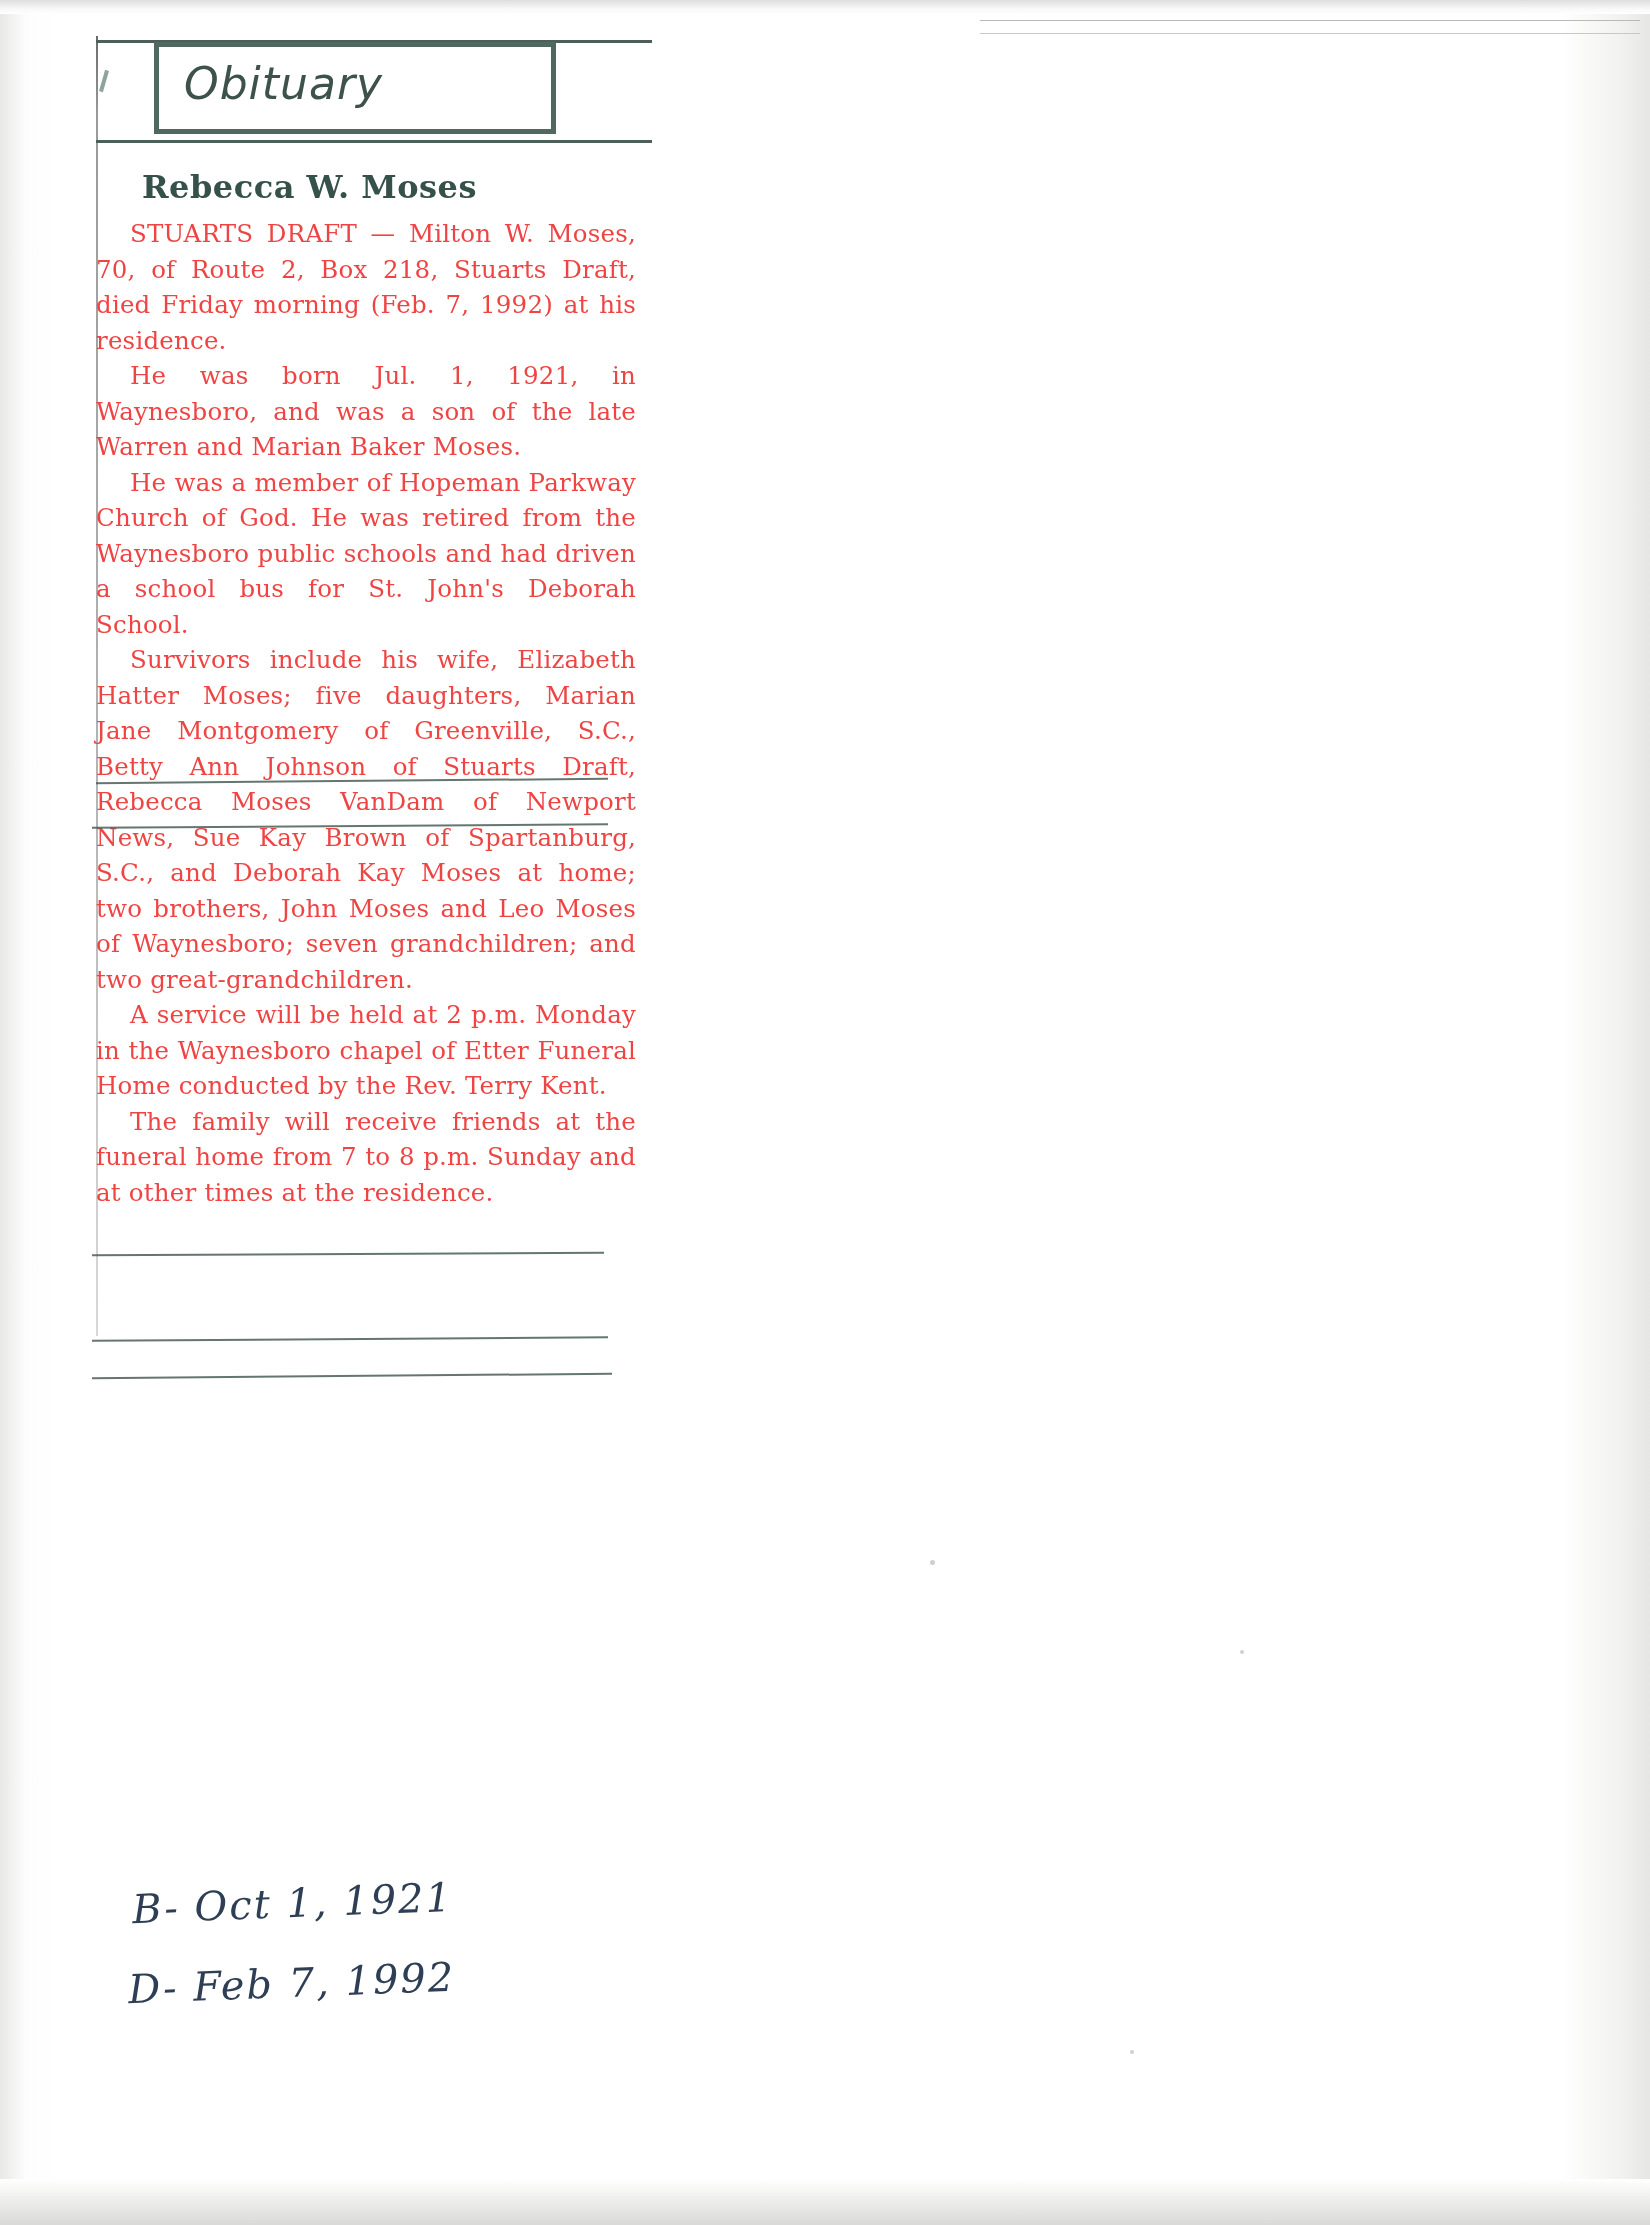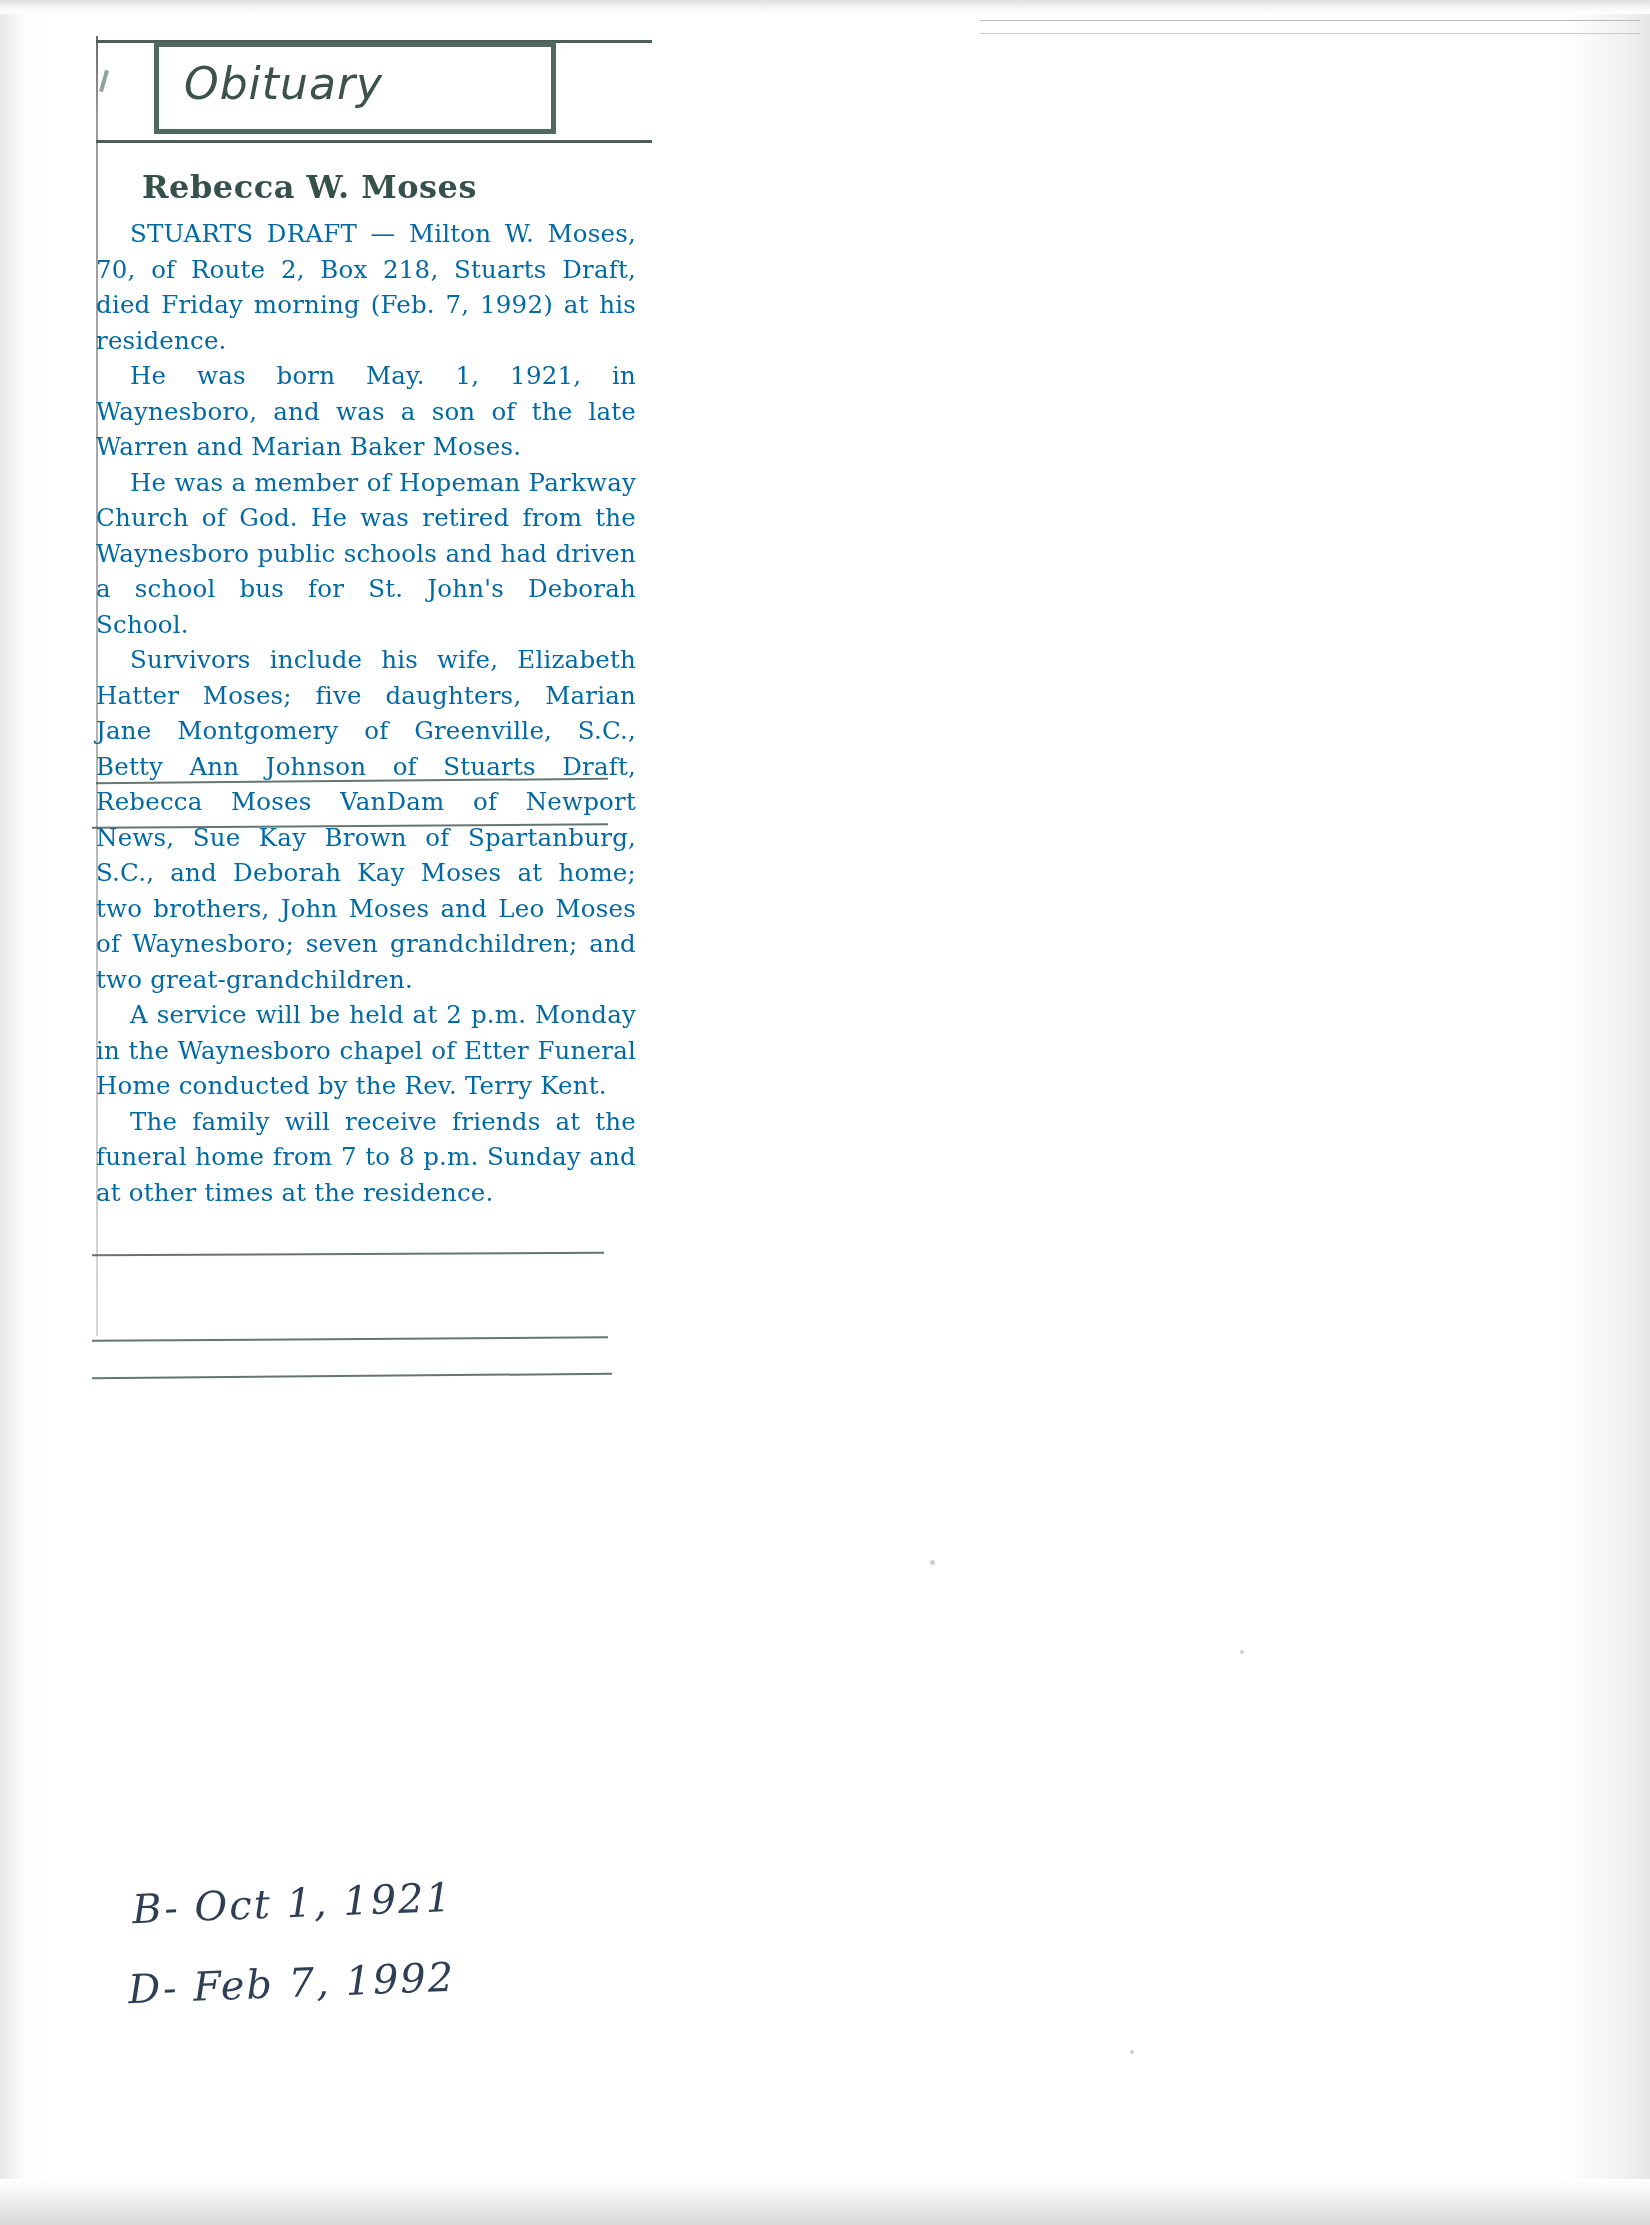--- a/index.html
+++ b/index.html
@@ -132,21 +132,21 @@
     color: #36514a;
     white-space: nowrap;
   }
 
   .obit-body {
     margin-top: 10px;
     width: 540px;
     font-family: "DejaVu Serif", serif;
     font-size: 24.5px;
     line-height: 35.5px;
-    color: #0369a1;
+    color: #ef4444;
     letter-spacing: 0.2px;
     text-align: justify;
   }
   .obit-body p {
     margin: 0;
     text-indent: 34px;
   }
 
   
   .hand-rule {
@@ -198,21 +198,21 @@
     <div class="obit-box-shadow"></div>
     <div class="obit-box"></div>
     <div class="stray-mark"></div>
     <div class="obit-word">Obituary</div>
   </div>
 
   <div class="deceased-name">Rebecca W. Moses</div>
 
   <div class="obit-body">
     <p>STUARTS DRAFT — Milton W. Moses, 70, of Route 2, Box 218, Stuarts Draft, died Friday morning (Feb. 7, 1992) at his residence.</p>
-    <p>He was born May. 1, 1921, in Waynesboro, and was a son of the late Warren and Marian Baker Moses.</p>
+    <p>He was born Jul. 1, 1921, in Waynesboro, and was a son of the late Warren and Marian Baker Moses.</p>
     <p>He was a member of Hopeman Parkway Church of God. He was retired from the Waynesboro public schools and had driven a school bus for St. John's Deborah School.</p>
     <p>Survivors include his wife, Elizabeth Hatter Moses; five daughters, Marian Jane Montgomery of Greenville, S.C., Betty Ann Johnson of Stuarts Draft, Rebecca Moses VanDam of Newport News, Sue Kay Brown of Spartanburg, S.C., and Deborah Kay Moses at home; two brothers, John Moses and Leo Moses of Waynesboro; seven grandchildren; and two great-grandchildren.</p>
     <p>A service will be held at 2 p.m. Monday in the Waynesboro chapel of Etter Funeral Home conducted by the Rev. Terry Kent.</p>
     <p>The family will receive friends at the funeral home from 7 to 8 p.m. Sunday and at other times at the residence.</p>
   </div>
 </div>
 
 <div class="hand-rule r1"></div>
 <div class="hand-rule r2"></div>
 <div class="hand-rule r3"></div>

